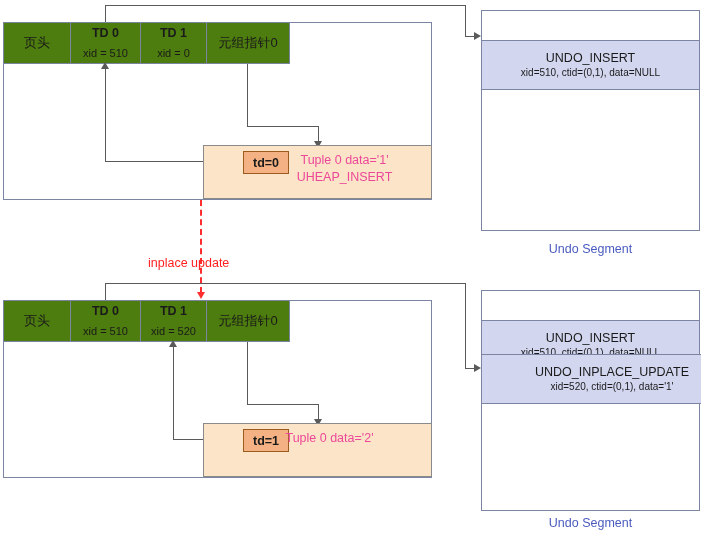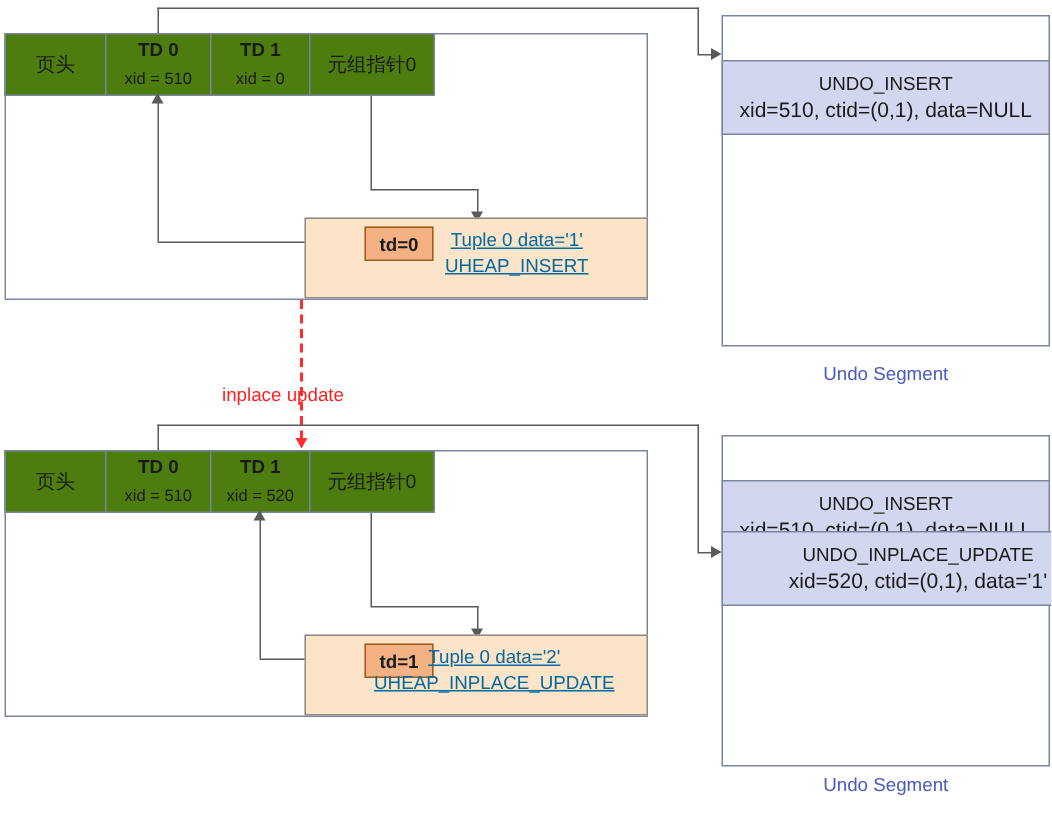--- a/index.html
+++ b/index.html
@@ -60,23 +60,22 @@
   
   .tuple-box {
     border: 1px solid #8a8a8a;
     background: #fce4c8;
   }
   .tuple-text {
     position: absolute;
     text-align: center;
     font-size: 12.5px;
     line-height: 1.35;
-    color: #0369a1;
+    color: #ec4899;
     white-space: nowrap;
-    text-decoration: underline;
   }
   .td-badge {
     position: absolute;
     box-sizing: border-box;
     background: #f4b183;
     border: 1px solid #9c5c20;
     display: flex;
     align-items: center;
     justify-content: center;
     font-size: 12.5px;
@@ -97,21 +96,21 @@
     background: #d2d6ef;
     display: flex;
     flex-direction: column;
     align-items: center;
     justify-content: center;
     line-height: 1.2;
     text-align: center;
     margin-top: 30px;
   }
   .undo-rec .r1 { font-size: 12.5px; color: #1a1a1a; }
-  .undo-rec .r2 { font-size: 14px; color: #1a1a1a; margin-top: 1px; }
+  .undo-rec .r2 { font-size: 10px; color: #1a1a1a; margin-top: 1px; }
   .undo-label {
     position: absolute;
     font-size: 12.5px;
     color: #4a5bbf;
     text-align: center;
     white-space: nowrap;
   }
 
   
   .ln {
@@ -250,21 +249,20 @@
   <div class="abs ln ln-h" style="left:173px; top:439px; width:38px;"></div>
   <div class="abs ln ln-v" style="left:173px; top:344px; height:95px;"></div>
   <div class="abs arrow arr-up" style="left:169px; top:340px;"></div>
 
   <div class="abs tuple-box" style="left:203px; top:423px; width:229px; height:54px;"></div>
   <div class="td-badge" style="left:211px; top:429px; width:46px; height:23px;">
     <span>td=1</span>
   </div>
   <div class="tuple-text" style="left:232px; top:430px; width:195px;">
     <div>Tuple 0 data='2'</div>
-    <div>UHEAP_INPLACE_UPDATE</div>
   </div>
 
   <div class="abs undo-seg" style="left:481px; top:290px; width:219px; height:221px;"></div>
   <div class="undo-rec" style="left:481px; top:290px; width:219px; height:50px;">
     <span class="r1">UNDO_INSERT</span>
     <span class="r2">xid=510, ctid=(0,1), data=NULL</span>
   </div>
   <div class="undo-rec" style="left:481px; top:324px; width:262px; height:50px;">
     <span class="r1">UNDO_INPLACE_UPDATE</span>
     <span class="r2">xid=520, ctid=(0,1), data='1'</span>

